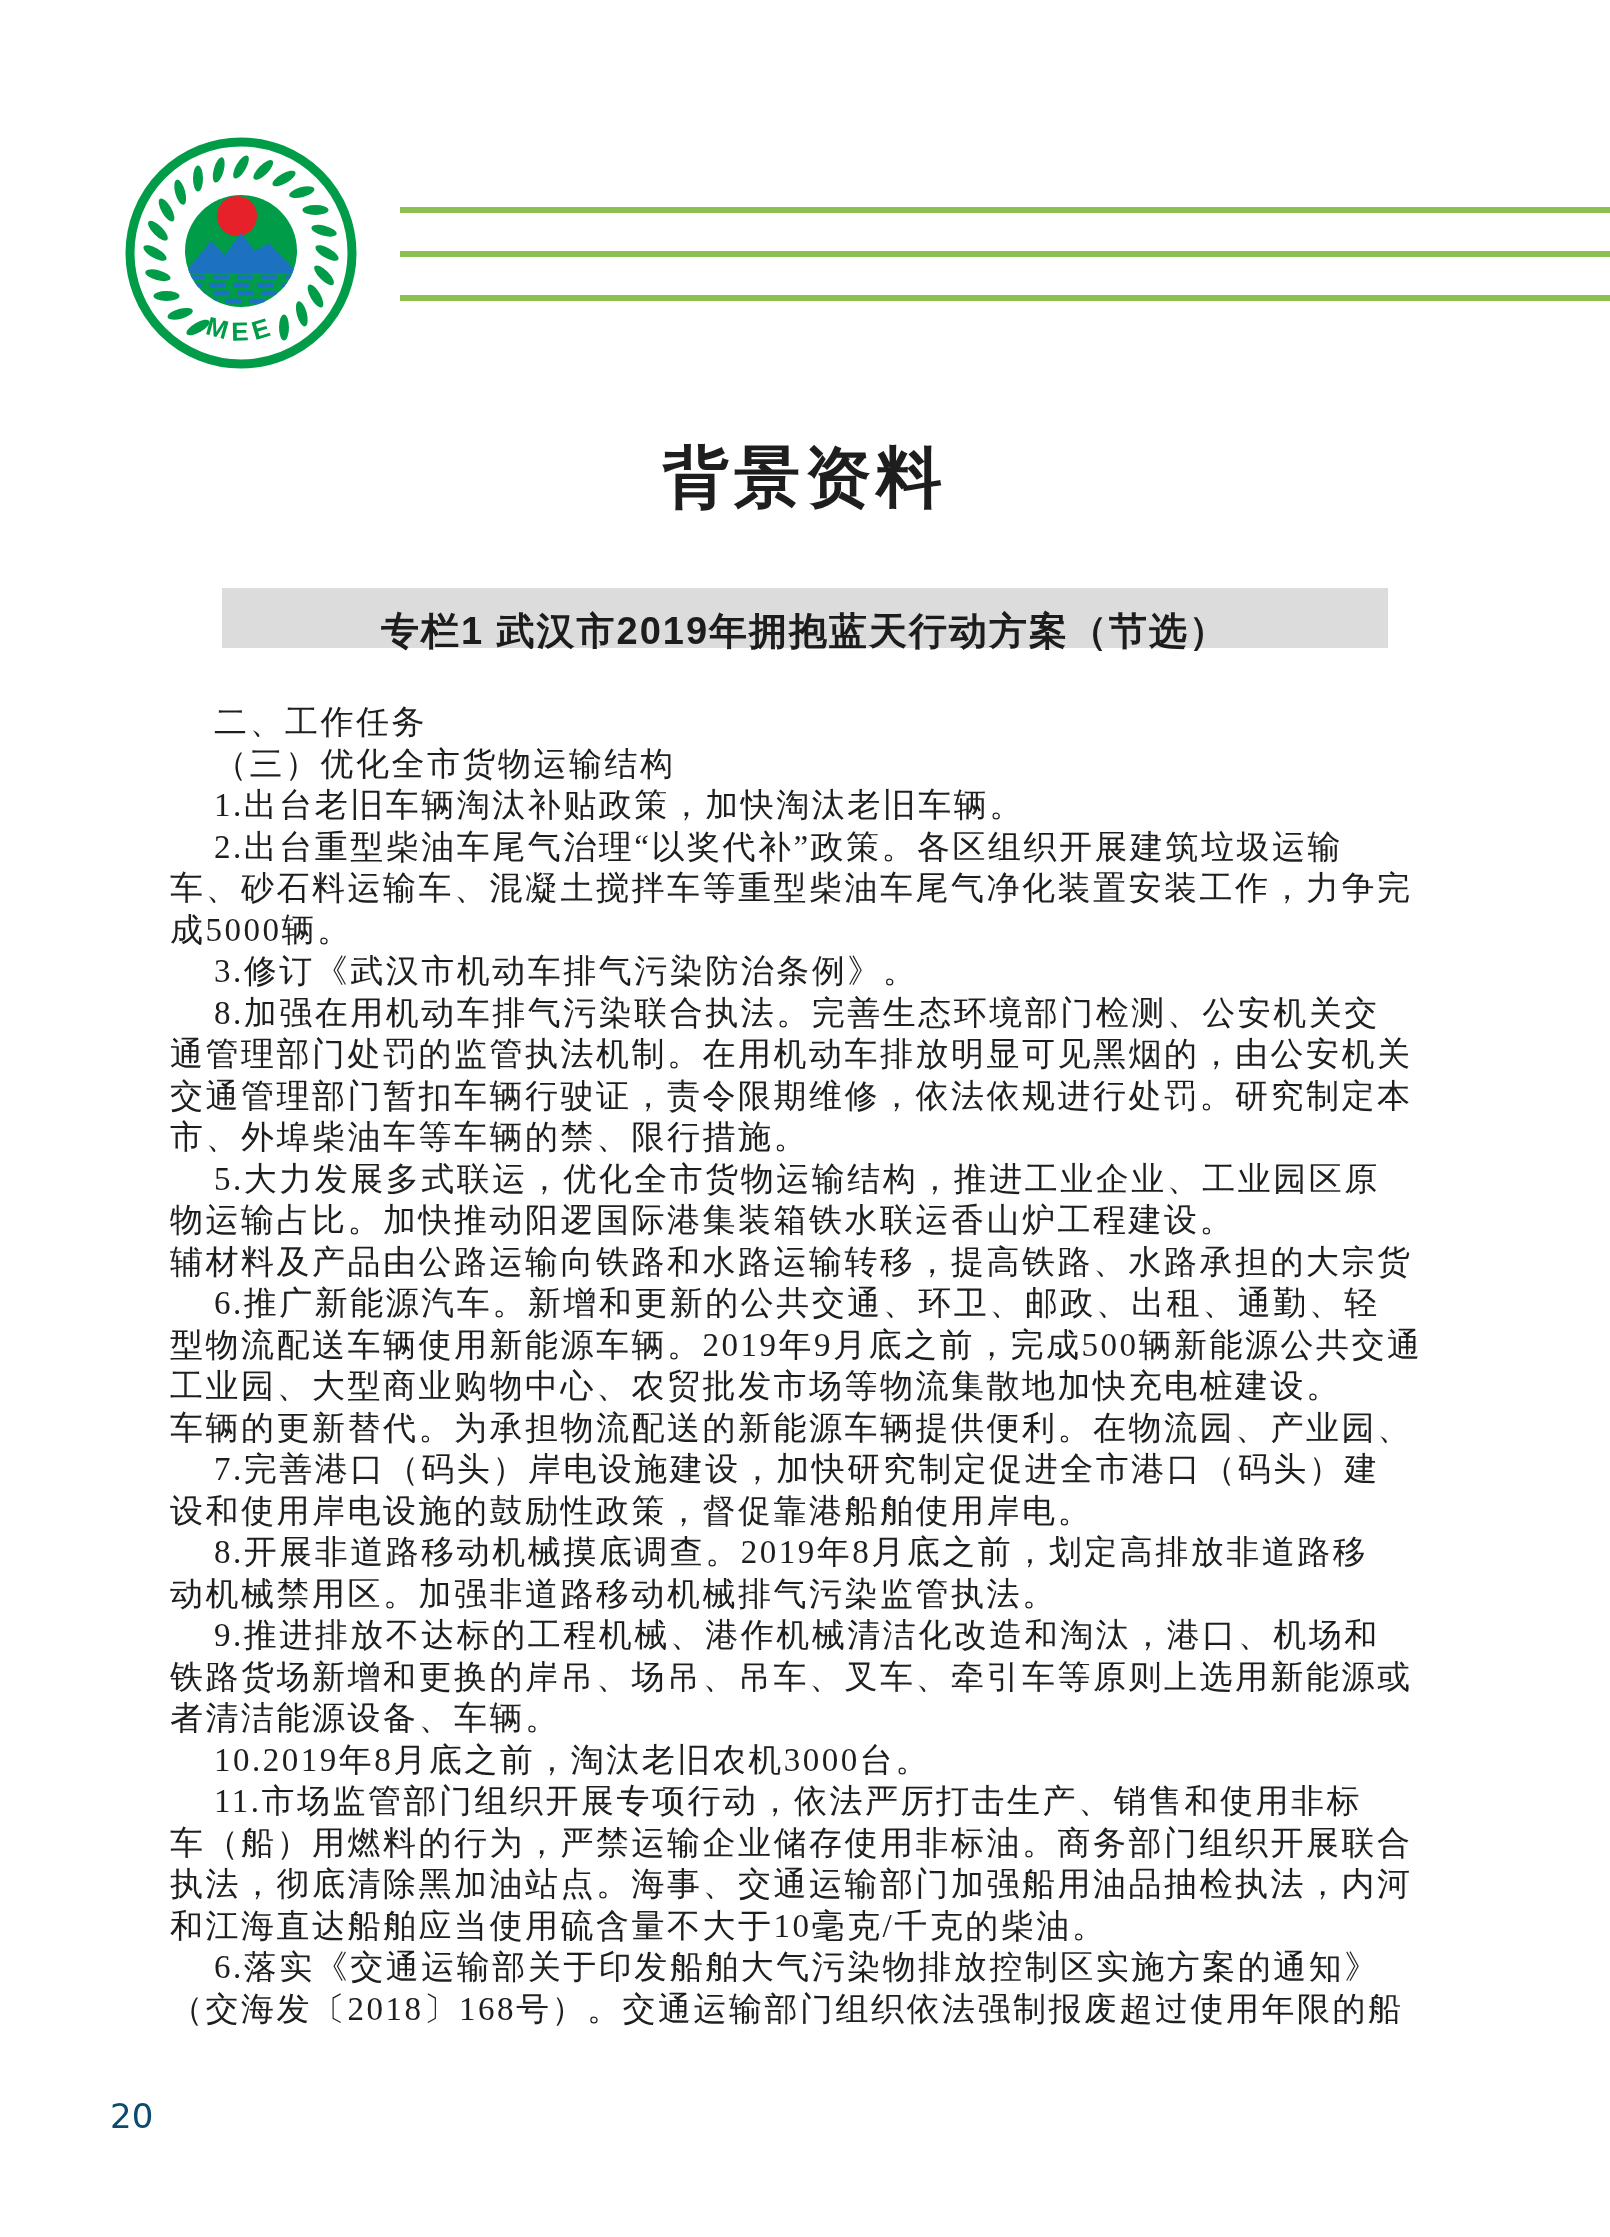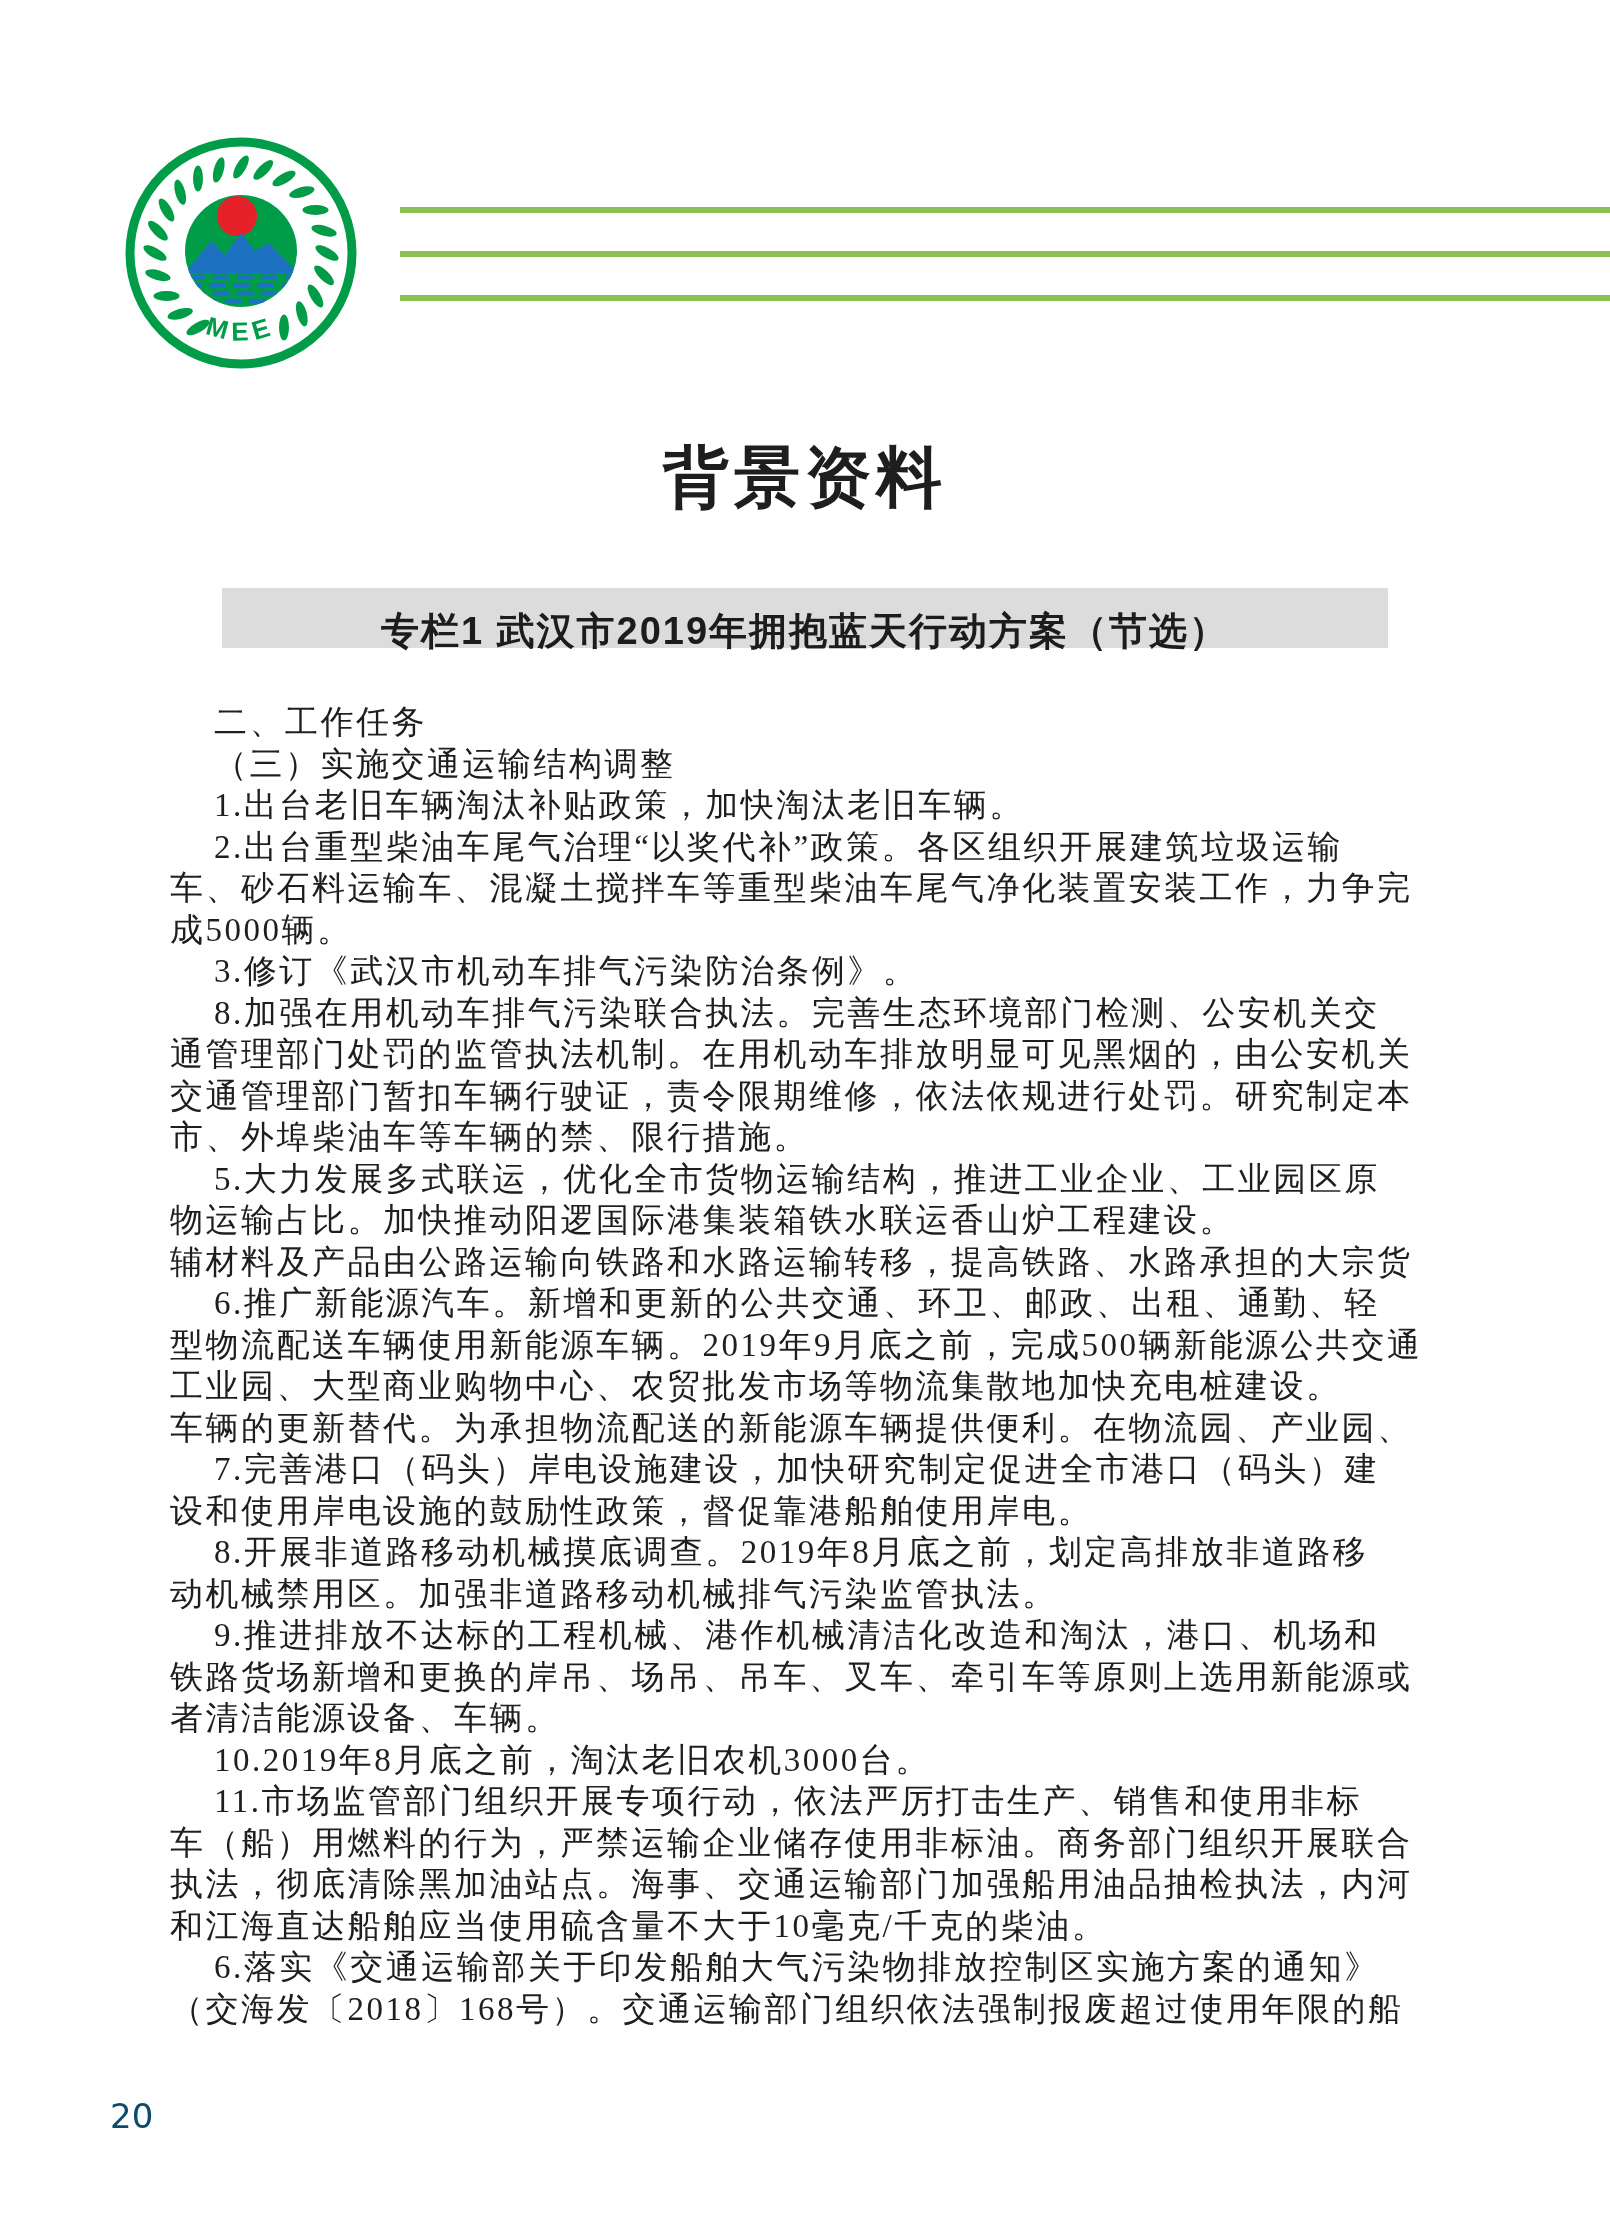--- a/index.html
+++ b/index.html
@@ -126,21 +126,21 @@
   <div class="rule r3"></div>
 
   <div class="page-title">背景资料</div>
 
   <div class="banner">
     <span>专栏1 武汉市2019年拥抱蓝天行动方案（节选）</span>
   </div>
 
   <div class="body-text" id="body-text">
       <div class="line indent">二、工作任务</div>
-      <div class="line indent">（三）实施交通运输结构调整</div>
+      <div class="line indent">（三）优化全市货物运输结构</div>
       <div class="line indent">1.出台老旧车辆淘汰补贴政策，加快淘汰老旧车辆。</div>
       <div class="line indent">2.出台重型柴油车尾气治理“以奖代补”政策。各区组织开展建筑垃圾运输</div>
       <div class="line">车、砂石料运输车、混凝土搅拌车等重型柴油车尾气净化装置安装工作，力争完</div>
       <div class="line">成5000辆。</div>
       <div class="line indent">3.修订《武汉市机动车排气污染防治条例》。</div>
       <div class="line indent">8.加强在用机动车排气污染联合执法。完善生态环境部门检测、公安机关交</div>
       <div class="line">通管理部门处罚的监管执法机制。在用机动车排放明显可见黑烟的，由公安机关</div>
       <div class="line">交通管理部门暂扣车辆行驶证，责令限期维修，依法依规进行处罚。研究制定本</div>
       <div class="line">市、外埠柴油车等车辆的禁、限行措施。</div>
       <div class="line indent">5.大力发展多式联运，优化全市货物运输结构，推进工业企业、工业园区原</div>

